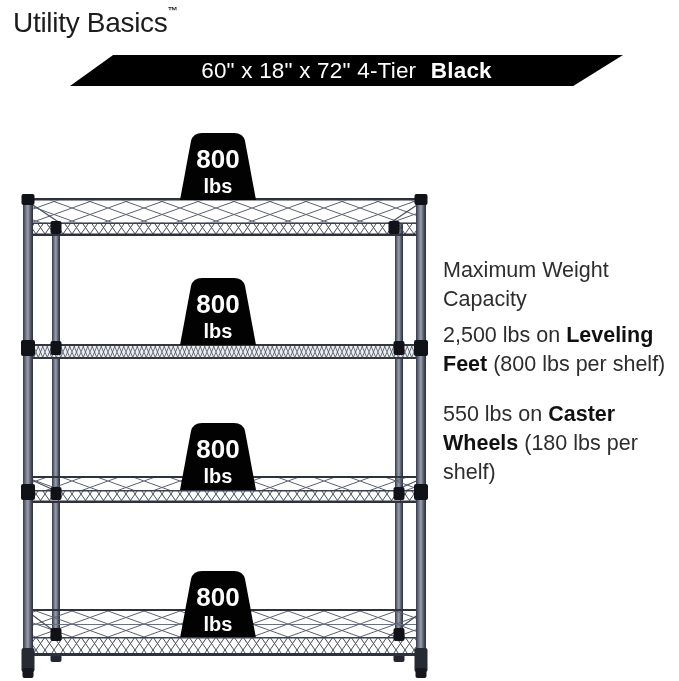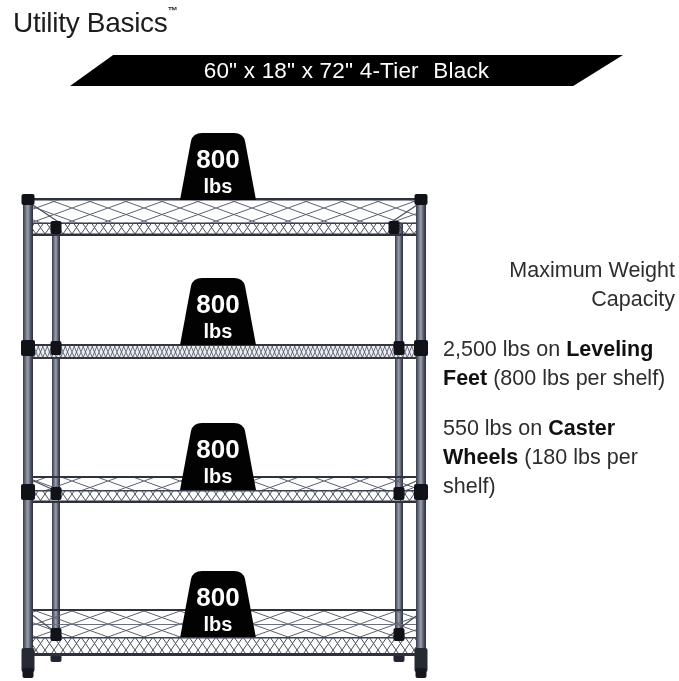--- a/index.html
+++ b/index.html
@@ -12,30 +12,30 @@
     font-size:28px;font-weight:400;color:#1c1c1c;letter-spacing:-0.3px;
   }
   .logo .tm{font-size:10px;vertical-align:18px;font-weight:700;letter-spacing:0;}
   .banner{
     position:absolute;left:70px;top:55px;width:553px;height:31px;
     background:#000000;color:#ffffff;
     clip-path:polygon(7.8% 0,100% 0,91% 100%,0% 100%);
     display:flex;align-items:center;justify-content:center;
     font-size:22.5px;font-weight:500;letter-spacing:0.2px;white-space:pre;
   }
-  .banner b{font-weight:400;margin-left:8px;}
+  .banner b{font-weight:700;margin-left:8px;}
   .rack-svg{position:absolute;left:0;top:0;}
   .rack-svg text{font-family:"Liberation Sans",sans-serif;font-weight:700;fill:#ffffff;text-anchor:middle;}
   .badge-num{font-size:26px;}
   .badge-unit{font-size:20px;}
   .info{
     position:absolute;left:443px;top:256px;width:232px;
     font-size:21.5px;line-height:1.33;color:#2d2d2d;
   }
-  .info .info-heading{margin:0 0 22px 0;font-weight:400;text-align:right;}
+  .info .info-heading{margin:0 0 8px 0;font-weight:400;}
   .info p{margin:0 0 22px 0;}
   .info b{font-weight:700;color:#111111;}
 </style>
 </head>
 <body>
 
 <div class="logo"><span>Utility Basics</span><span class="tm">™</span></div>
 
 <div class="banner"><span>60" x 18" x 72" 4-Tier </span><b>Black</b></div>
 

